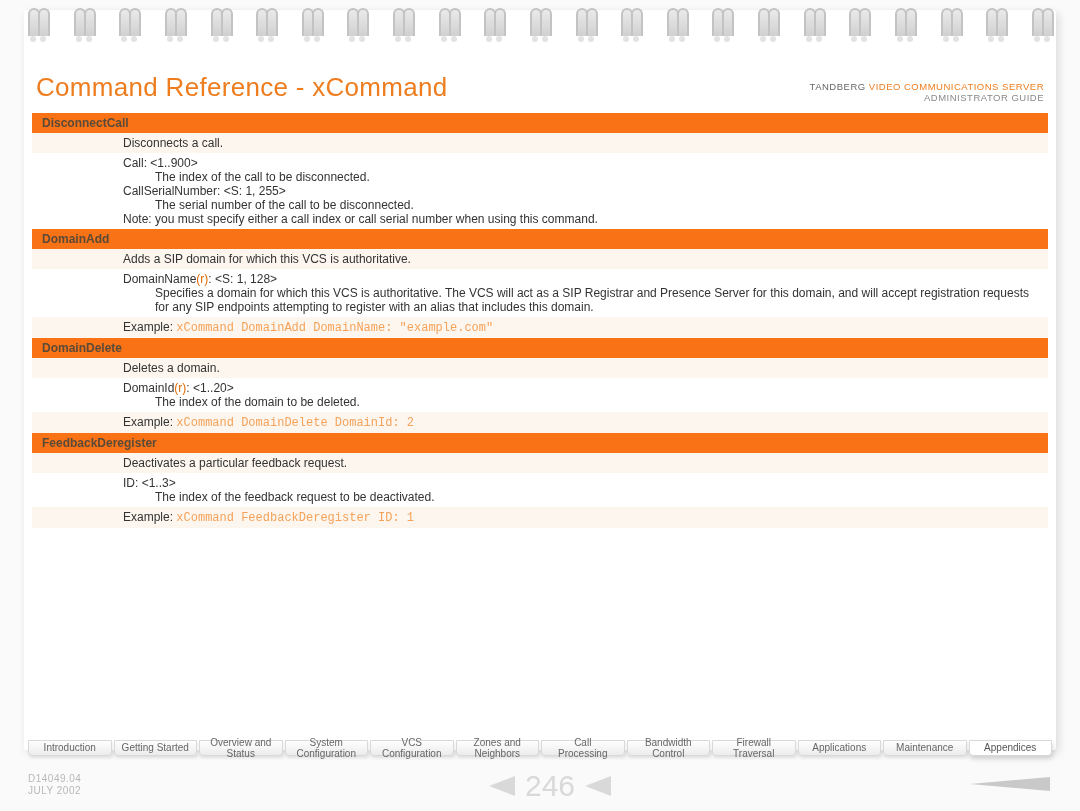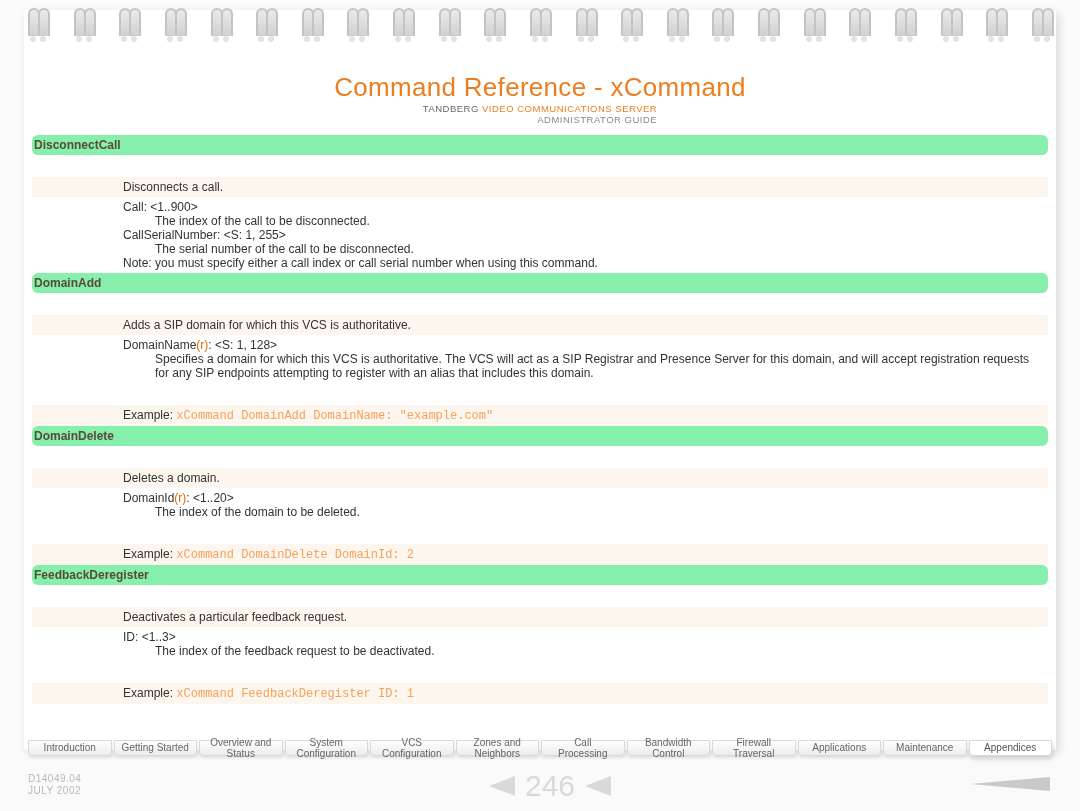--- a/index.html
+++ b/index.html
@@ -43,36 +43,36 @@
     top: -6px;
     background: linear-gradient(#eaeaea,#d0d0d0);
   }
   .spiral::before { left: 0; }
   .spiral::after  { left: 10px; }
   .hole { position:absolute; top:22px; width:6px; height:6px; border-radius:50%; background:#e3e3e3; }
   .hole.l { left:2px; } .hole.r { left:12px; }
 
   .content { padding: 62px 8px 10px 8px; }
 
-  .hdr { display:flex; justify-content:space-between; align-items:center; padding: 0 4px 10px 4px; flex-direction: column; }
+  .hdr { display:flex; justify-content:space-between; align-items:flex-end; padding: 0 4px 10px 4px; }
   .title {
     font-size: 26px;
     color: #ED7D1F;
     font-weight: 400;
     letter-spacing: 0.3px;
   }
   .brand-block { text-align: right; font-size: 9.5px; letter-spacing: 0.5px; }
   .brand-line1 { color:#666; }
   .brand-line1 .highlight { color:#ED7D1F; }
   .brand-line2 { color:#888; }
 
   .cmd-table { width: 100%; font-size: 12px; color:#333; }
   .row { display:flex; }
-  .head-row { background:#86efac; font-weight:bold; padding:3px 2px; color:#5a4a38;border-radius:6px; }
-  .alt-a { background:#FDF6EE;margin-top:22px; }
+  .head-row { background:#f97316; font-weight:bold; padding:3px 10px; color:#5a4a38; }
+  .alt-a { background:#FDF6EE; }
   .alt-b { background:#FFFFFF; }
   .cellL { width:85px; flex:none; }
   .cellR { flex:1; padding:3px 6px; }
   .param-name { font-weight: normal; }
   .req { color:#E06A00; }
   .param-desc { padding-left: 32px; }
   .code {
     font-family: "Courier New", monospace;
     color: #F4A25A;
     font-size: 12px;

